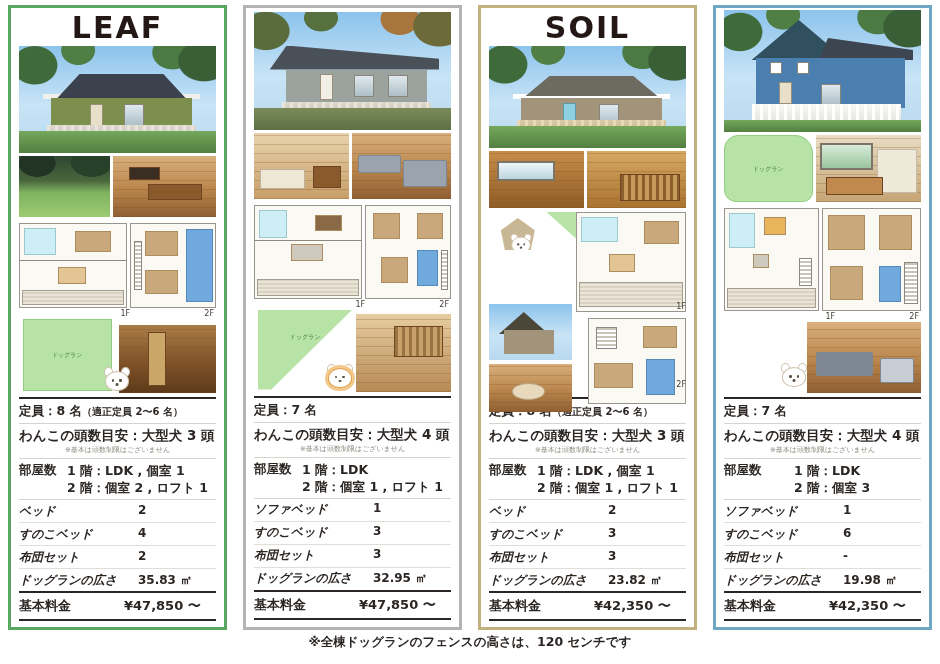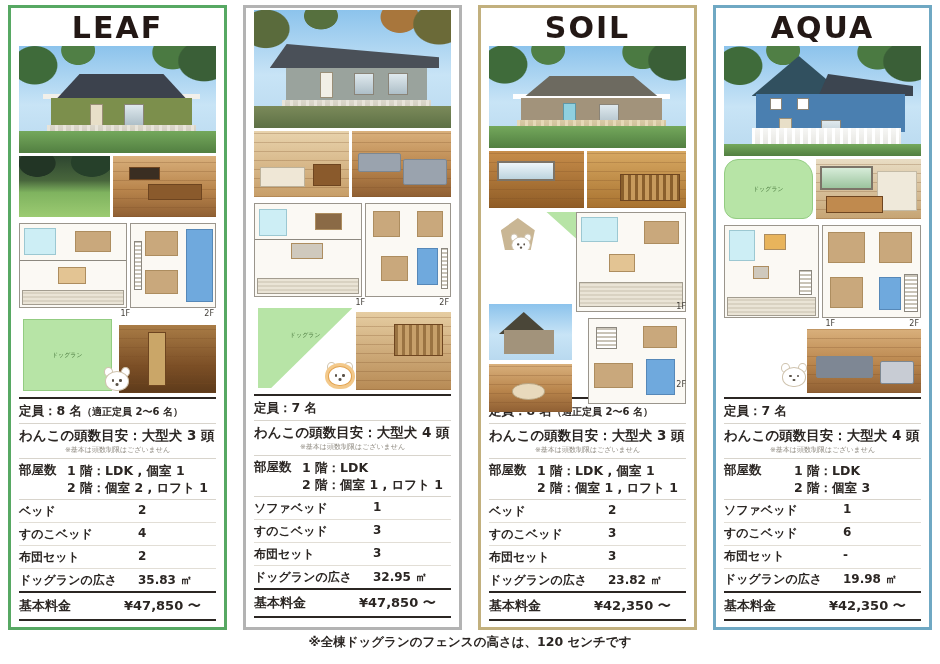--- a/index.html
+++ b/index.html
@@ -11,21 +11,21 @@
   }
   .cards-row {
     position:absolute; top:5px; left:8px;
     display:flex; gap:16px;
   }
   .card {
     width:219px; height:625px;
     background:#fff;
     border:3px solid #999;
     padding:2px 8px 6px 8px;
-    display:flex; flex-direction:column;
+    display:flex; flex-direction:column;justify-content:center;
   }
   .card-title {
     text-align:center;
     font-size:30px; font-weight:bold;
     letter-spacing:2px; color:#231815;
     line-height:36px; height:36px;
   }
   
   .ph { position:relative; overflow:hidden; }
   .ext { height:118px; }
@@ -98,21 +98,21 @@
   .spec { margin-top:4px; border-top:2px solid #2b2623; font-weight:bold; color:#2b2623; }
   .cap-row { padding:4px 0 3px 0; font-size:12.5px; border-bottom:1px solid #d8d4cc; }
   .cap-note { font-size:10px; }
   .dogs-row { padding:3px 0 1px 0; font-size:13.5px; border-bottom:1px solid #d8d4cc; }
   .dogs-note { font-size:7px; color:#8f8a80; text-align:center; font-weight:normal; padding-bottom:2px; }
   .rooms { display:flex; padding:3px 0; font-size:12.5px; border-bottom:1px solid #d8d4cc; }
   .rooms-label { width:48px; flex:none; }
   .rooms-values div { line-height:17px; }
   .rooms--right .rooms-values { margin-left:22px; }
   .spec-row { display:flex; font-size:12px; padding:2.5px 0; border-bottom:1px solid #e2ded6; }
-  .spec-row .lbl { flex:1; }
+  .spec-row .lbl { flex:1;font-style:italic; }
   .spec-row .val { width:78px; flex:none; }
   .price-row { display:flex; font-size:13px; padding:4px 0; border-top:2px solid #2b2623; border-bottom:2px solid #2b2623; margin-top:-1px; }
   .price-row .lbl { flex:1; }
   .price-row .val { width:92px; flex:none; }
   
   .footer { position:absolute; left:0; right:0; top:634px; text-align:center; font-weight:bold; font-size:12.5px; color:#2b2623; line-height:15px; }
   
   .row { display:flex; gap:3px; }
   .mt2 { margin-top:3px; } .mt6 { margin-top:6px; }
   .rel { position:relative; }
@@ -408,21 +408,20 @@
           <span class="val">23.82 ㎡</span>
         </div>
       <div class="price-row">
           <span class="lbl">基本料金</span>
           <span class="val">¥42,350 〜</span>
         </div>
     </div>
   </section>
 
   <section class="card" style="border-color: rgb(111, 168, 195);">
-    <div class="card-title">AQUA</div>
 
     <div class="ph ext sky trees" style="height:128px;">
       <div class="h-gable" style="left:14%; width:48%; top:10px; height:40px;"></div>
       <div class="h-roof-slope" style="left:48%; right:4%; top:28px; height:22px; background:#3c4550;"></div>
       <div class="h-body" style="left:16%; right:8%; top:48px; bottom:24px; background:#4a7fb0;">
         <div class="h-win" style="left:10%; top:4px; width:12px; height:12px; background:#fff;"></div>
         <div class="h-win" style="left:28%; top:4px; width:12px; height:12px; background:#fff;"></div>
         <div class="h-door" style="left:16%; top:24px; height:22px;"></div>
         <div class="h-win" style="left:44%; top:26px;"></div>
       </div>

